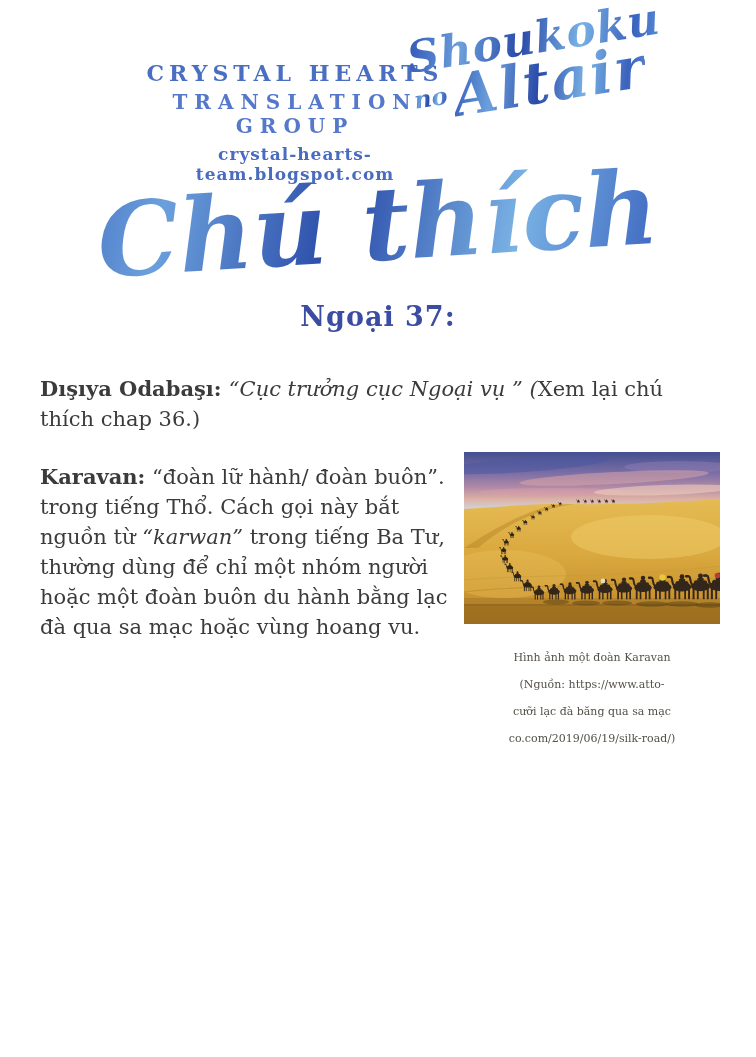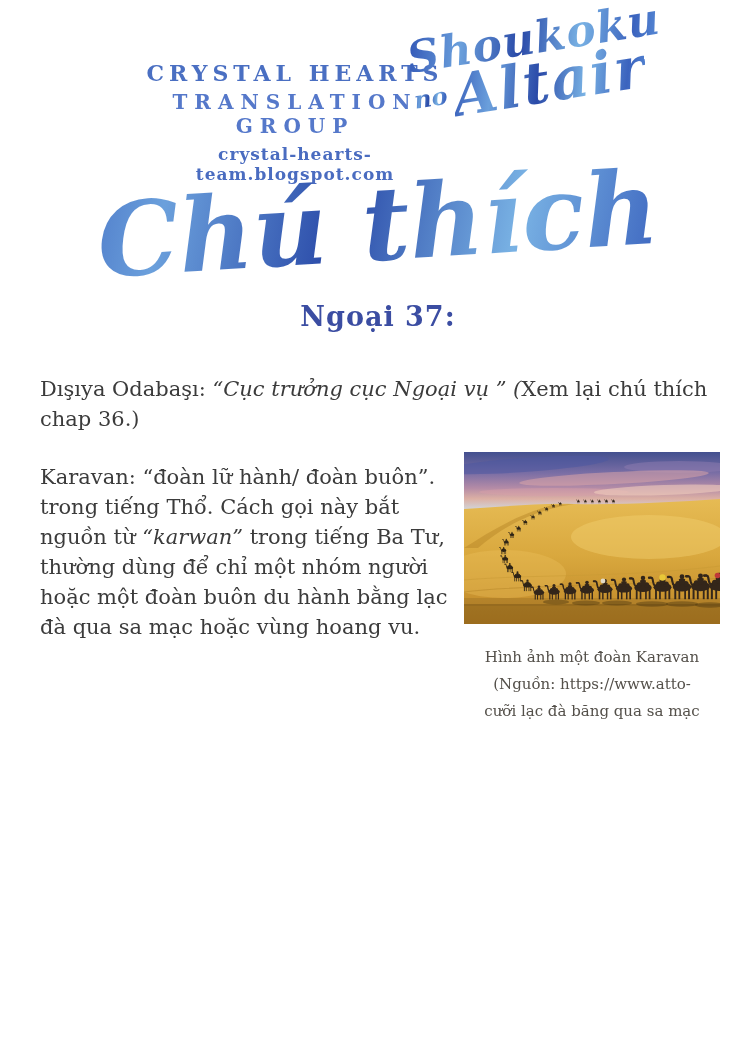--- a/index.html
+++ b/index.html
@@ -28,29 +28,29 @@
   .main-title{position:absolute;left:0;top:162px;width:100%;text-align:center;
         font-style:italic;font-weight:bold;font-size:102px;line-height:124px;
         transform:rotate(-3.5deg);}
   .chapter-title{position:absolute;left:0;top:301px;width:100%;text-align:center;
         font-size:27px;font-weight:bold;color:#3b4da2;letter-spacing:1px;}
 
   
   .content{position:absolute;left:40px;top:374px;width:680px;color:#3b3b3b;
         font-size:21px;line-height:30px;}
   .note{margin:0 0 28px 0;}
-  .note b{font-weight:normal;}
+  .note b{font-weight:bold;}
   .note i{font-style:italic;}
   .karavan-row{display:flex;gap:14px;align-items:flex-start;}
   .karavan-text{flex:1;margin:0;}
 
   
   .figure{flex:0 0 256px;width:256px;margin:-10px 0 0 0;padding:0;}
   .caravan-art{display:block;width:256px;height:172px;}
-  figcaption{margin-top:20px;font-size:15px;line-height:27px;color:#54504a;text-align:center;}
+  figcaption{margin-top:20px;font-size:11px;line-height:27px;color:#54504a;text-align:center;}
   figcaption div{white-space:nowrap;}
 </style>
 </head>
 <body>
 
 <div class="page">
 
   <div class="group-block">
     <div class="group-name-1">CRYSTAL HEARTS</div>
     <div class="group-name-2">TRANSLATION GROUP</div>
@@ -167,17 +167,18 @@
 
           <circle cx="198.5" cy="125.5" r="3.2" fill="#e8c838"></circle>
           <circle cx="253.5" cy="123.5" r="2.8" fill="#c03838"></circle>
           <circle cx="139" cy="129" r="2.4" fill="#e4dcc8"></circle>
         </svg>
 
         <figcaption>
           <div>Hình ảnh một đoàn Karavan</div>
           <div>(Nguồn: https://www.atto-</div>
           <div>cưỡi lạc đà băng qua sa mạc</div>
+          <div>co.com/2019/06/19/silk-road/)</div>
         </figcaption>
       </figure>
     </div>
   </main>
 </div>
 
 </body></html>

